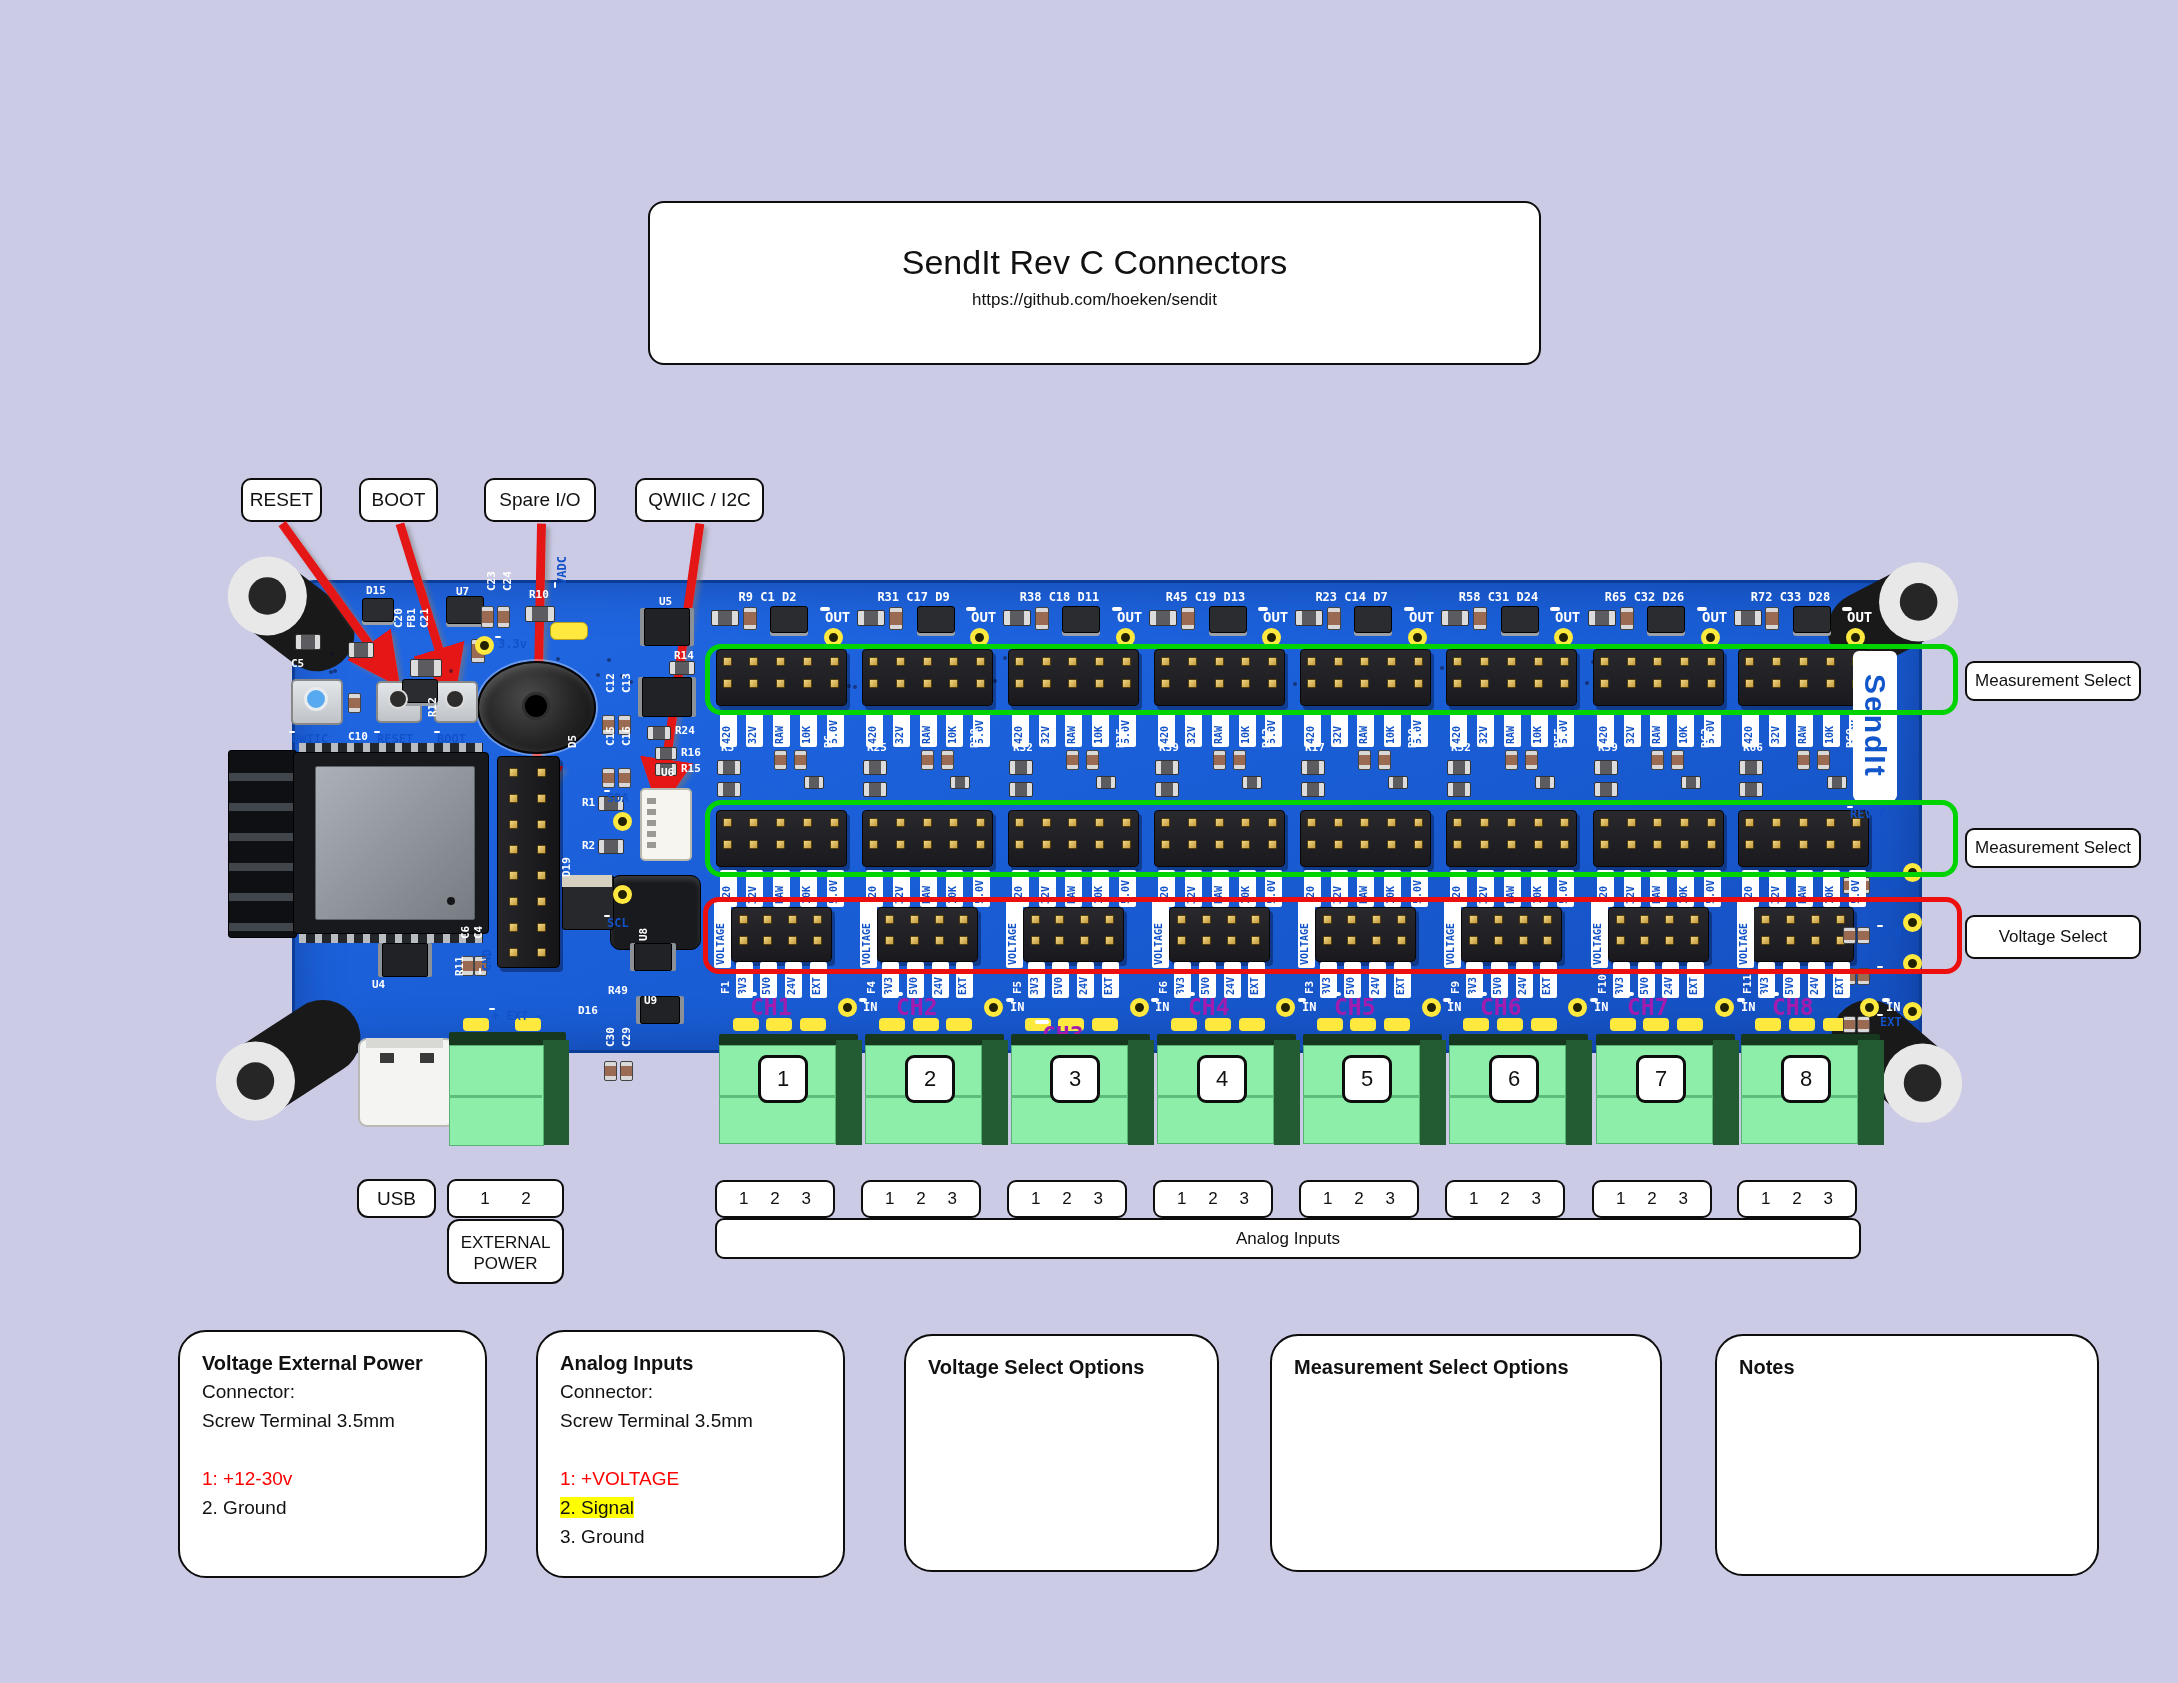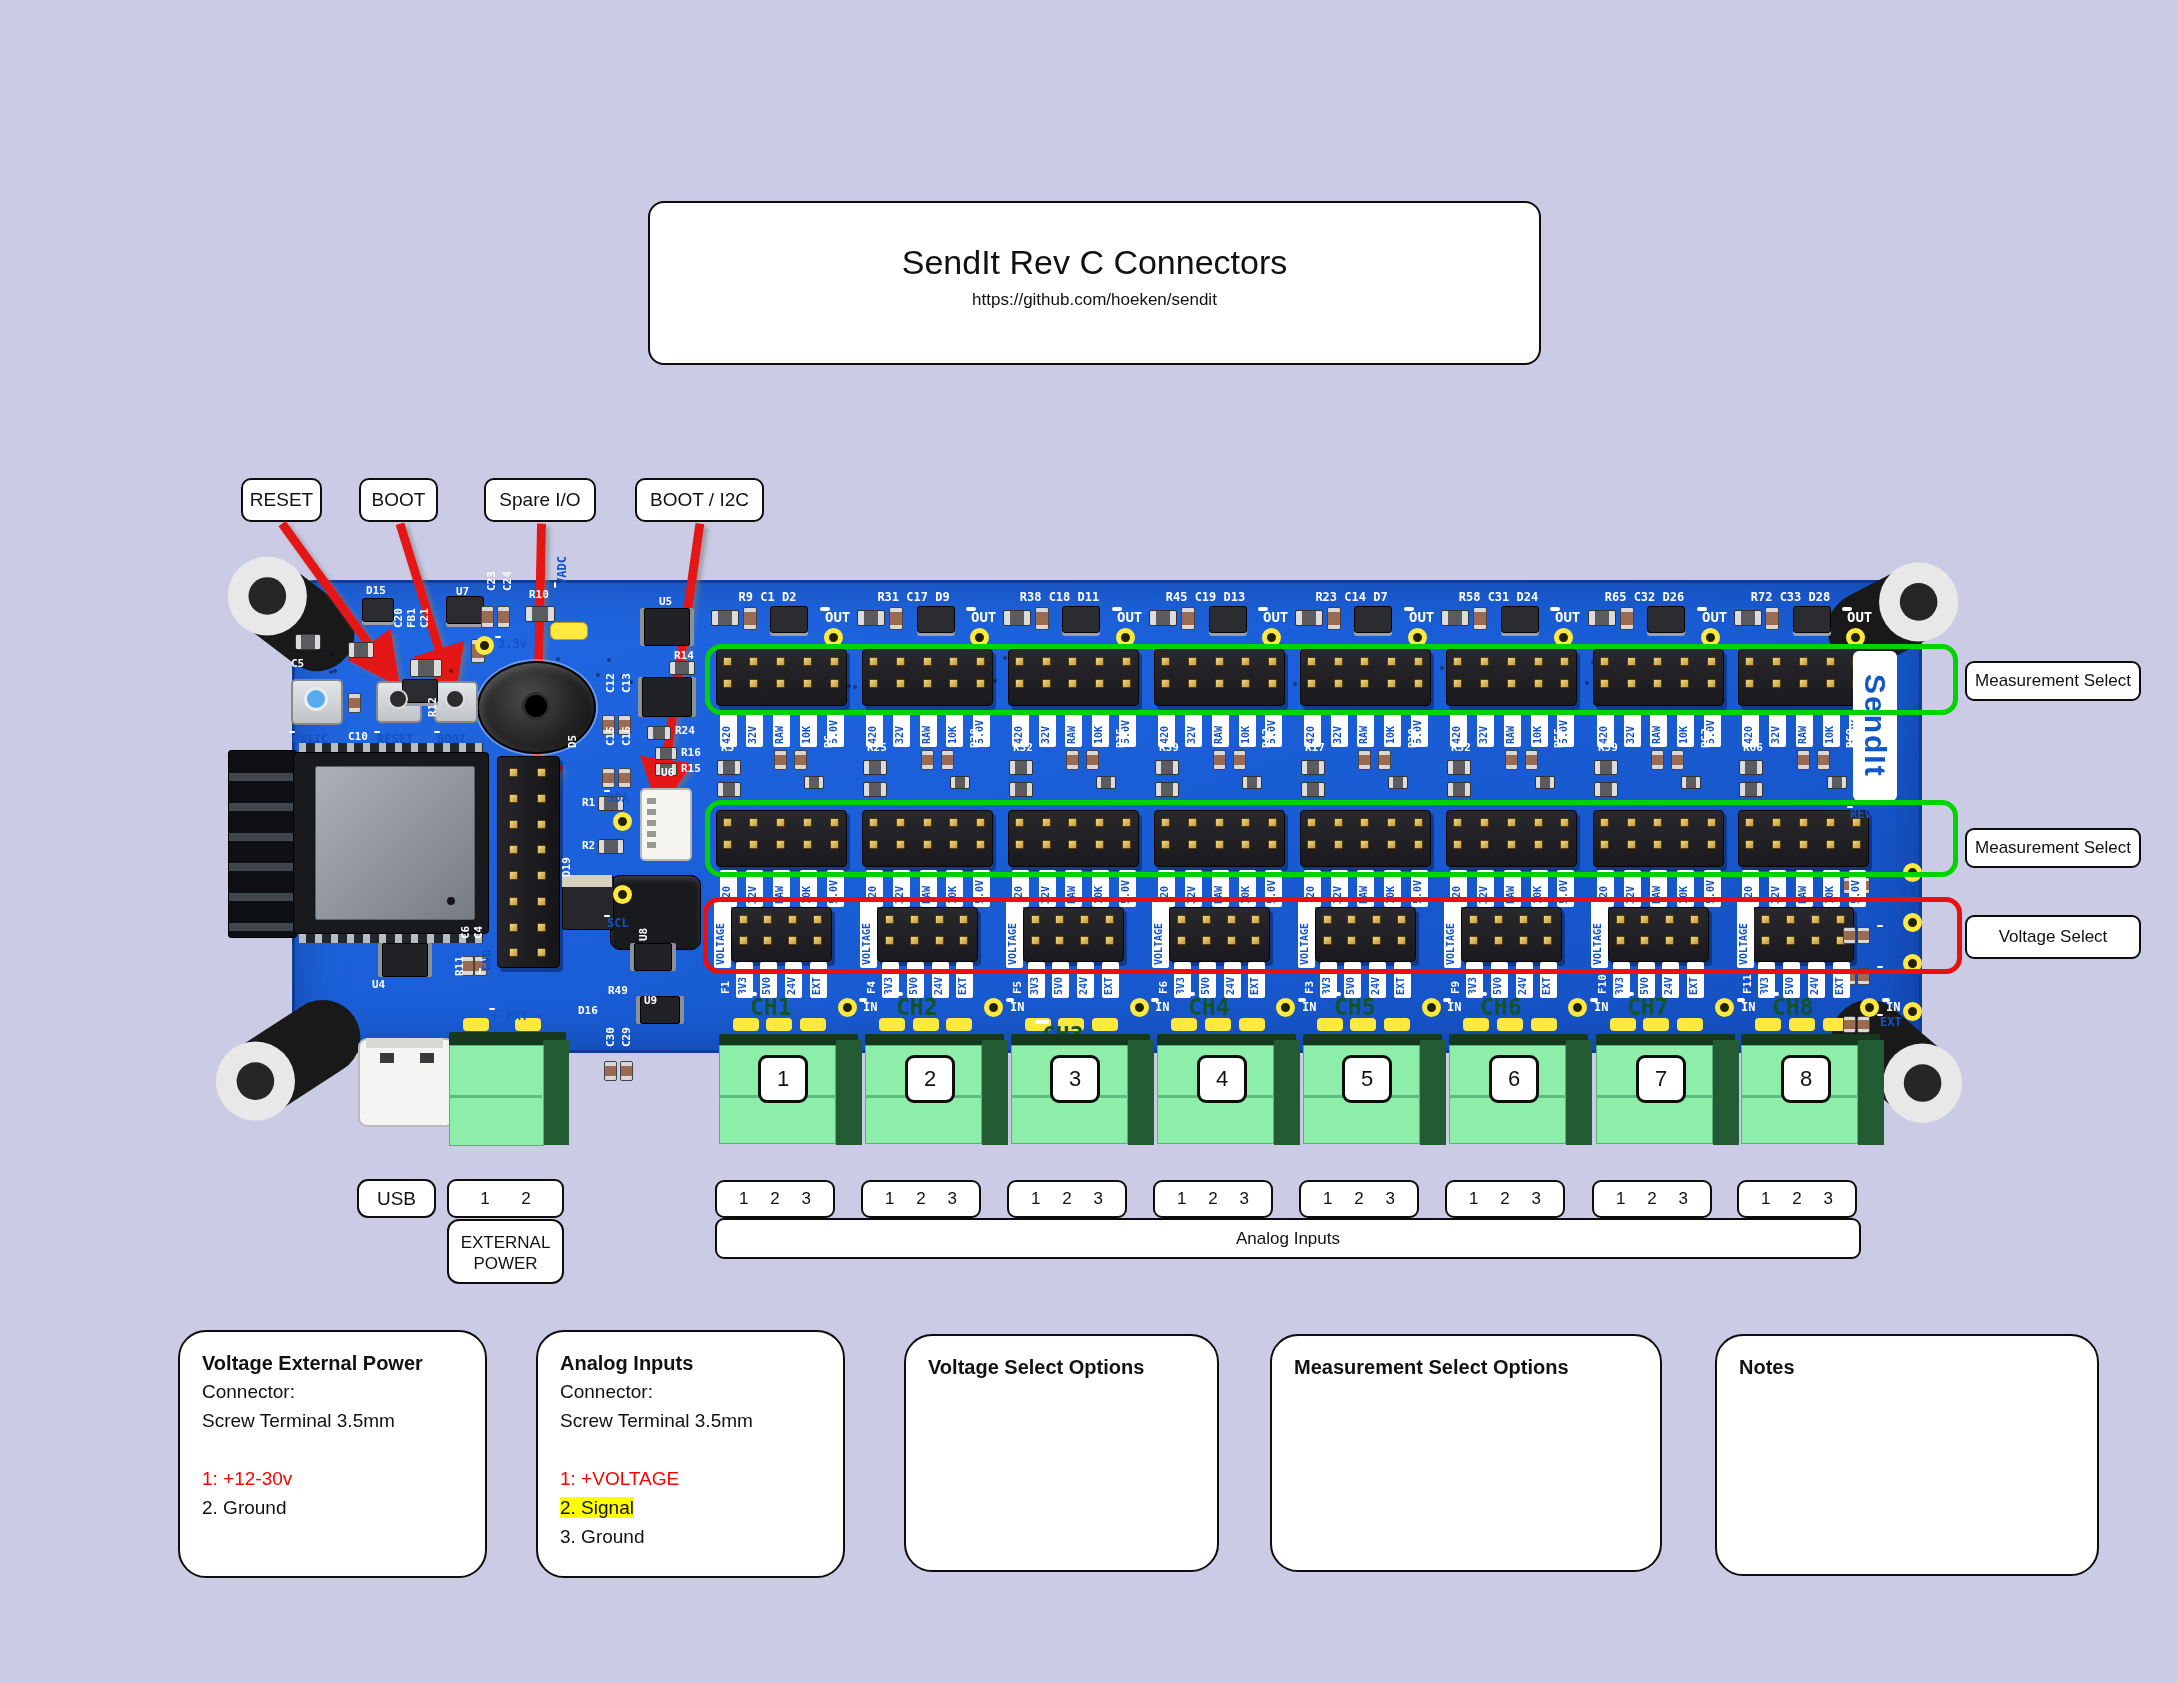--- a/index.html
+++ b/index.html
@@ -11,21 +11,21 @@
   .callout{border-radius:10px;font-size:19px;height:44px;}
   .sidelabel{border-radius:9px;font-size:17px;}
   .card{border-radius:28px;padding:20px 22px;box-sizing:border-box;}
   .card-h{font-size:20px;font-weight:bold;margin-bottom:2px;}
   .card-line{font-size:19px;white-space:nowrap;}
   .chip{position:absolute;background:#fff;color:#1252c8;font:bold 12px "DejaVu Sans Mono",monospace;
         line-height:1.2;padding:1px 3px;border-radius:2px;white-space:nowrap;z-index:3;}
   .vchip{writing-mode:vertical-rl;transform:rotate(180deg);padding:3px 1px;}
   .silk{position:absolute;color:#fff;font:bold 13px "DejaVu Sans Mono",monospace;white-space:nowrap;z-index:3;}
   .vsilk{writing-mode:vertical-rl;transform:rotate(180deg);}
-  .outline-chip{position:absolute;border:2.5px solid #fff;color:#14532d;background:rgba(30,70,180,.25);
+  .outline-chip{position:absolute;border:2.5px solid #fff;color:#a21caf;background:rgba(30,70,180,.25);
         font:bold 23px "DejaVu Sans Mono",monospace;padding:0 5px;border-radius:3px;z-index:3;white-space:nowrap;}
   .via{position:absolute;width:19px;height:19px;border-radius:50%;background:#222200;
        border:5px solid #ffe93e;box-sizing:border-box;z-index:3;}
   .pin{position:absolute;width:9px;height:9px;background:linear-gradient(135deg,#f0d685,#c49a3c);
        border:1px solid #54400e;border-radius:1px;box-sizing:border-box;z-index:2;}
   .hdr{position:absolute;background:linear-gradient(180deg,#28282d,#1a1a1e);border:1px solid #070708;
        border-radius:4px;box-shadow:3px 4px 0 rgba(0,0,15,.35);z-index:1;}
   .hl{position:absolute;border-radius:16px;box-sizing:border-box;z-index:6;}
   .pinbox{border-radius:9px;display:flex;align-items:center;justify-content:space-evenly;font-size:17px;}
   svg.layer{position:absolute;left:0;top:0;pointer-events:none;}
@@ -841,21 +841,21 @@
   <div class="hl" style="left:703px;top:897px;width:1259px;height:77px;border:5px solid #ed0e0e;"></div>
 
   <div class="whitebox" style="left:648px;top:201px;width:893px;height:164px;border-radius:16px;">
     <div class="abs" style="left:0;top:40px;width:100%;text-align:center;font-size:34px;">SendIt Rev C Connectors</div>
     <div class="abs" style="left:0;top:87px;width:100%;text-align:center;font-size:17px;">https://github.com/hoeken/sendit</div>
   </div>
 
   <div class="whitebox center callout" style="left:241px;top:478px;width:81px;">RESET</div>
   <div class="whitebox center callout" style="left:359px;top:478px;width:79px;">BOOT</div>
   <div class="whitebox center callout" style="left:484px;top:478px;width:112px;">Spare I/O</div>
-  <div class="whitebox center callout" style="left:635px;top:478px;width:129px;">BOOT / I2C</div>
+  <div class="whitebox center callout" style="left:635px;top:478px;width:129px;">QWIIC / I2C</div>
 
   <div class="whitebox center sidelabel" style="left:1965px;top:661px;width:176px;height:40px;">Measurement Select</div>
   <div class="whitebox center sidelabel" style="left:1965px;top:828px;width:176px;height:40px;">Measurement Select</div>
   <div class="whitebox center sidelabel" style="left:1965px;top:915px;width:176px;height:44px;">Voltage Select</div>
 
   <div class="whitebox center" style="left:357px;top:1179px;width:79px;height:39px;border-radius:11px;font-size:19px;">USB</div>
   <div class="whitebox pinbox" style="left:447px;top:1179px;width:117px;height:39px;">
     <span>1</span>
     <span>2</span>
   </div>

